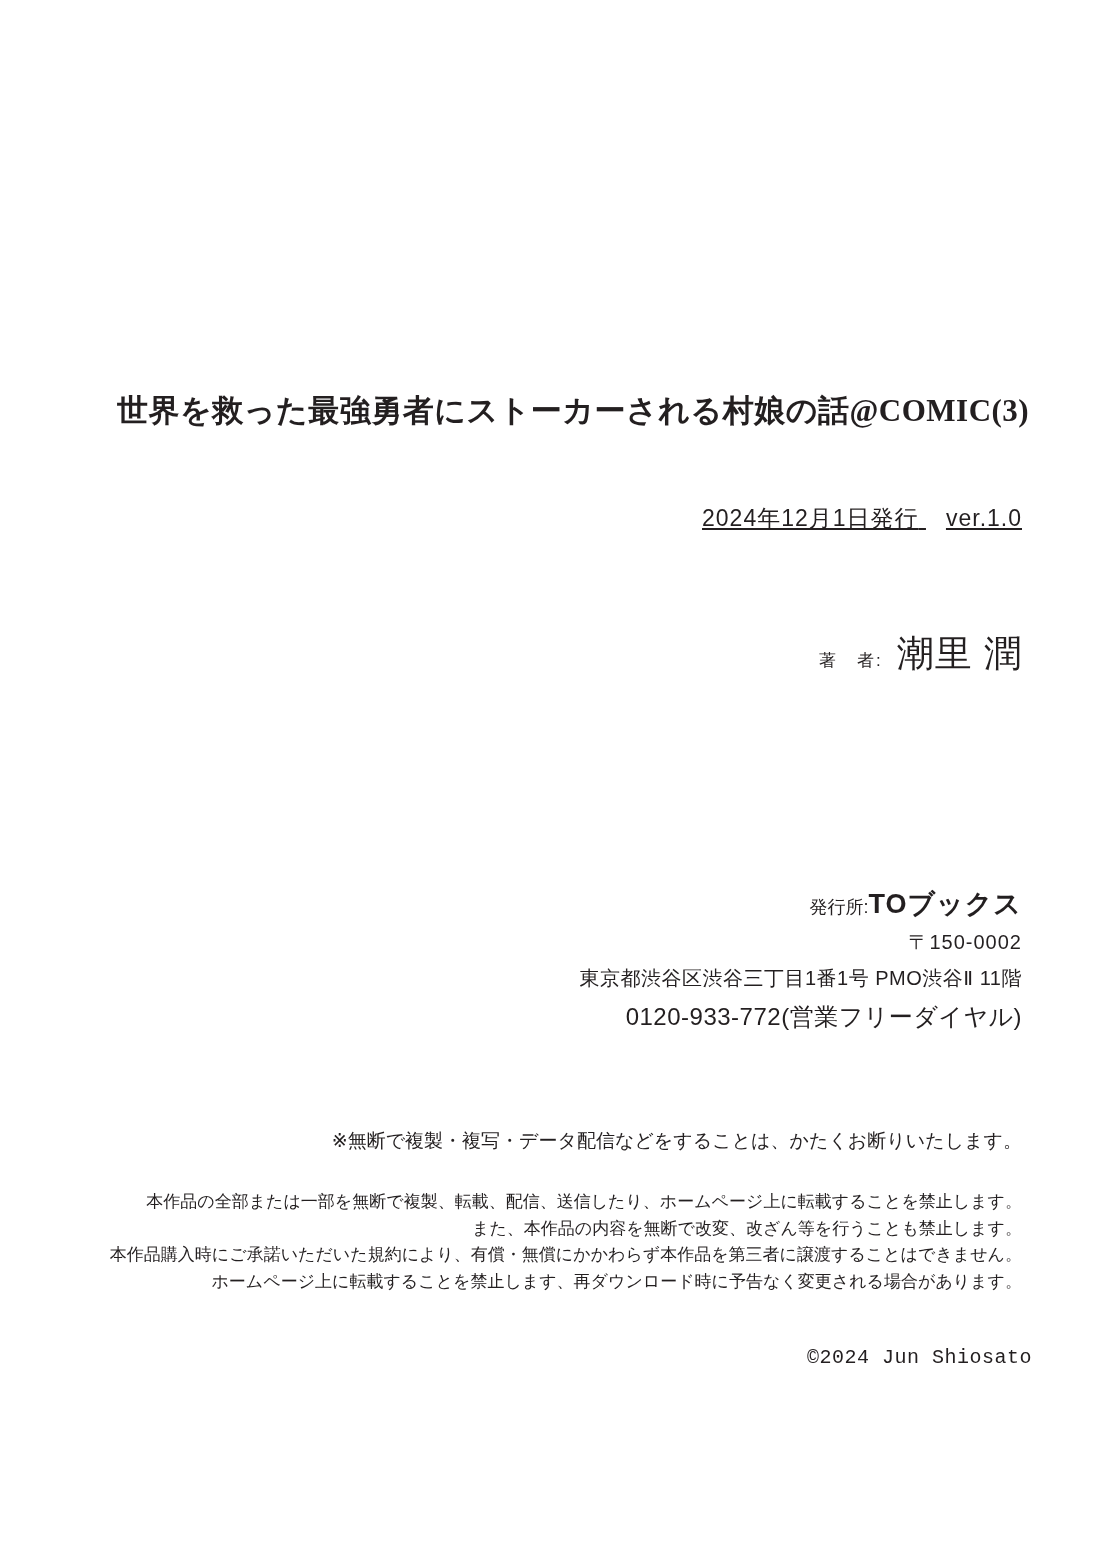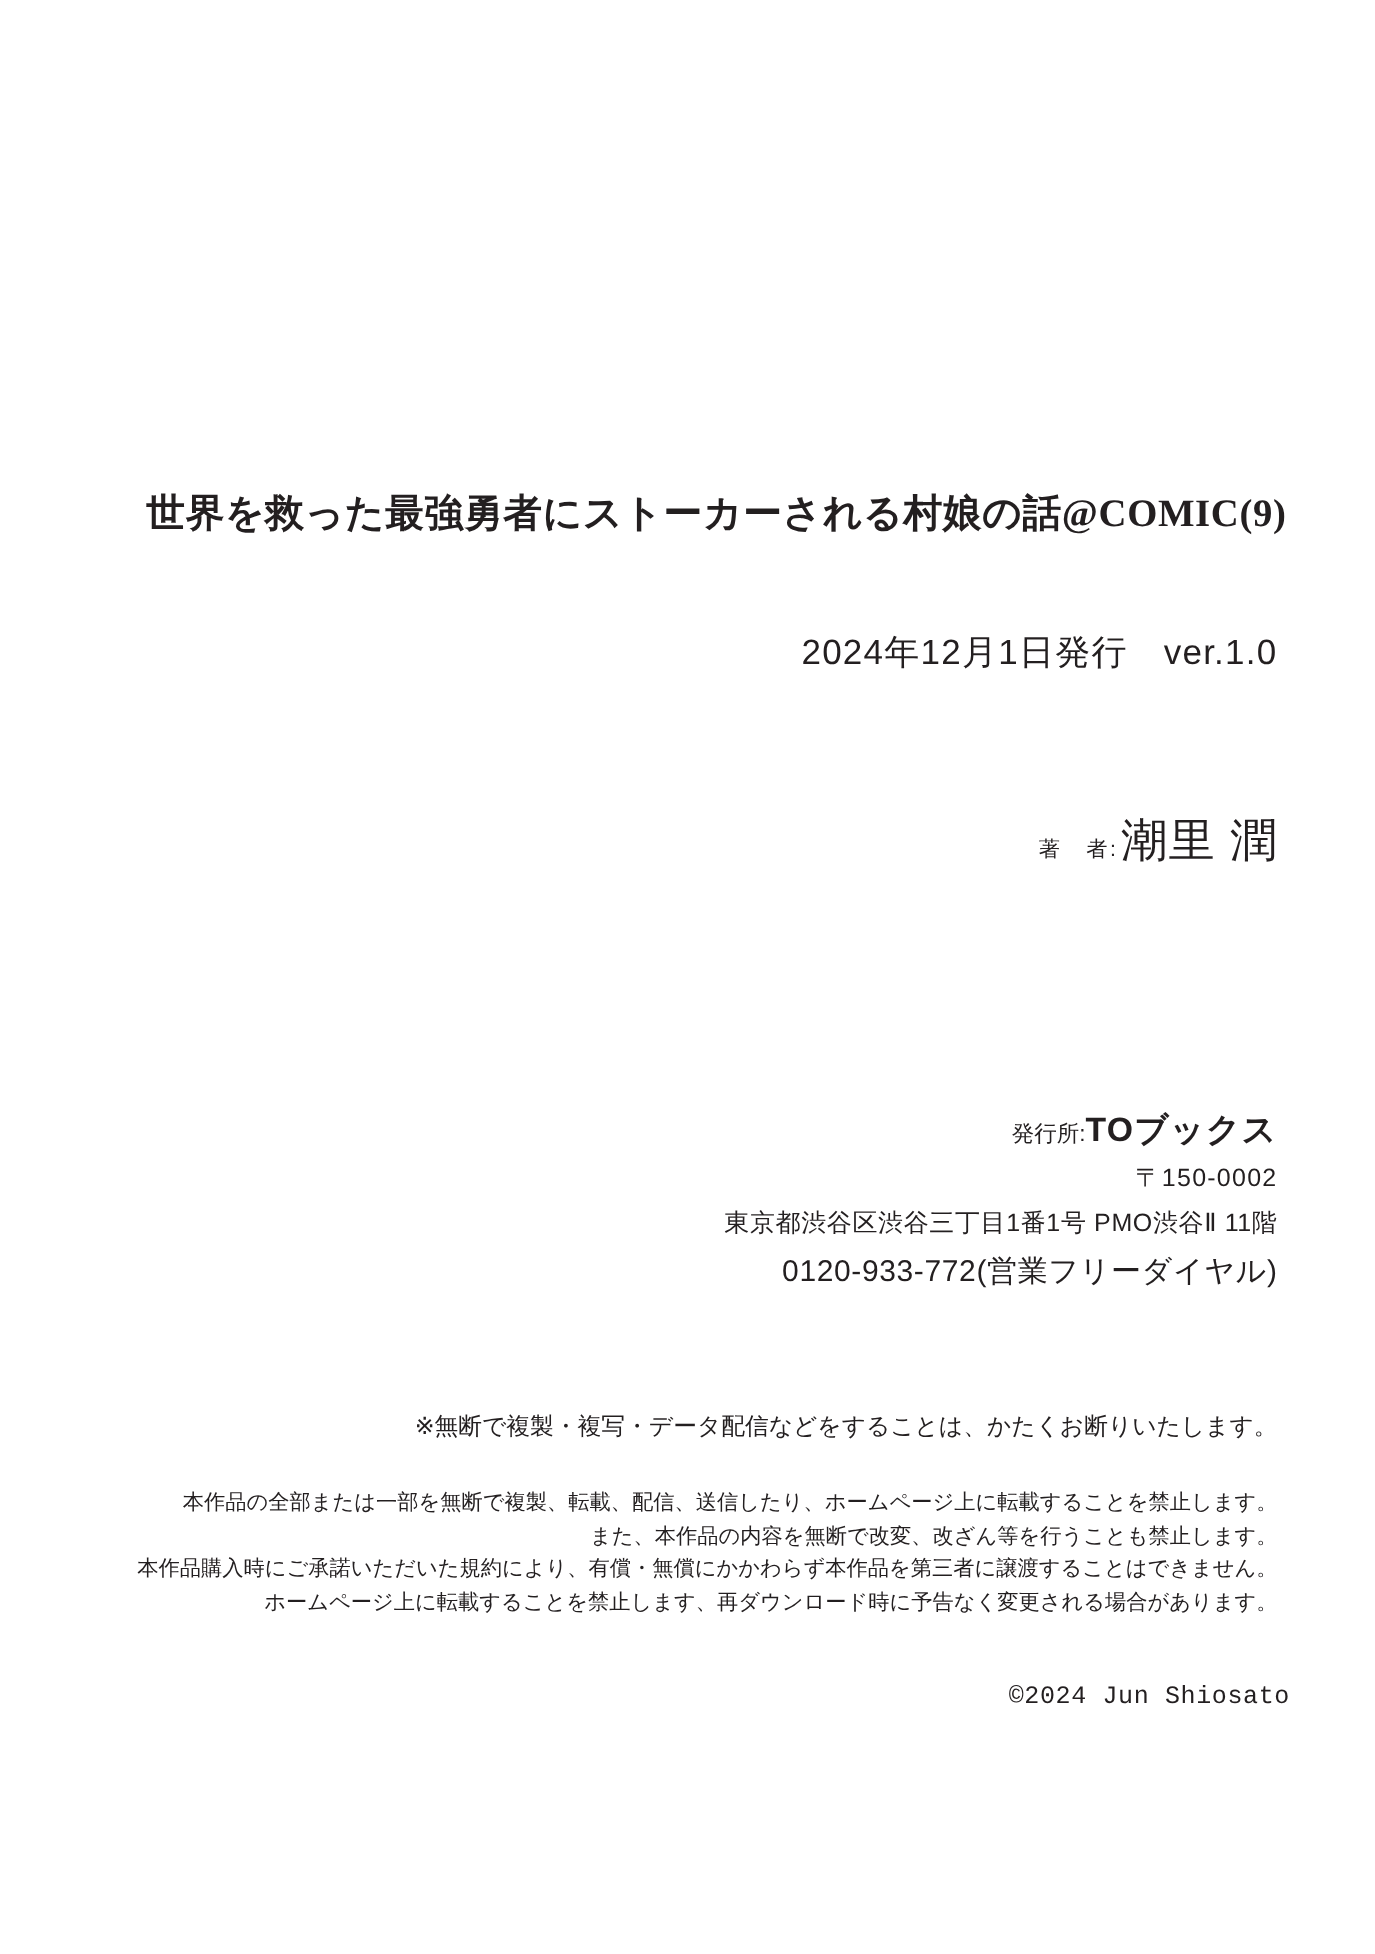--- a/index.html
+++ b/index.html
@@ -20,32 +20,33 @@
     font-family: "Liberation Serif", "DejaVu Serif", serif;
     font-weight: bold;
     font-size: 31px;
     letter-spacing: 0.5px;
     white-space: nowrap;
   }
   .pub-date {
     position: absolute;
     right: 78px;
     top: 503px;
-    font-size: 28px;
+    font-size: 23px;
     letter-spacing: 1px;
     white-space: nowrap;
+    text-decoration: underline;
   }
   .pub-date .version { margin-left: 20px; }
   .author-row {
     position: absolute;
     right: 78px;
-    top: 648px;
+    top: 629px;
     display: flex;
     align-items: baseline;
-    gap: 2px;
+    gap: 14px;
     white-space: nowrap;
   }
   .author-label { font-size: 17px; letter-spacing: 2px; }
   .author-name { font-size: 37px; font-weight: normal; letter-spacing: 1px; }
   .publisher-block {
     position: absolute;
     right: 78px;
     top: 886px;
     text-align: right;
     white-space: nowrap;
@@ -85,21 +86,21 @@
     font-size: 20px;
     letter-spacing: 0.5px;
     white-space: nowrap;
   }
 </style>
 </head>
 <body>
 
 <div class="page">
 
-  <div class="book-title">世界を救った最強勇者にストーカーされる村娘の話@COMIC(9)</div>
+  <div class="book-title">世界を救った最強勇者にストーカーされる村娘の話@COMIC(3)</div>
 
   <div class="pub-date">
     <span>2024年12月1日発行</span>
     <span class="version">ver.1.0</span>
   </div>
 
   <div class="author-row">
     <span class="author-label">著　者:</span>
     <span class="author-name">潮里 潤</span>
   </div>

